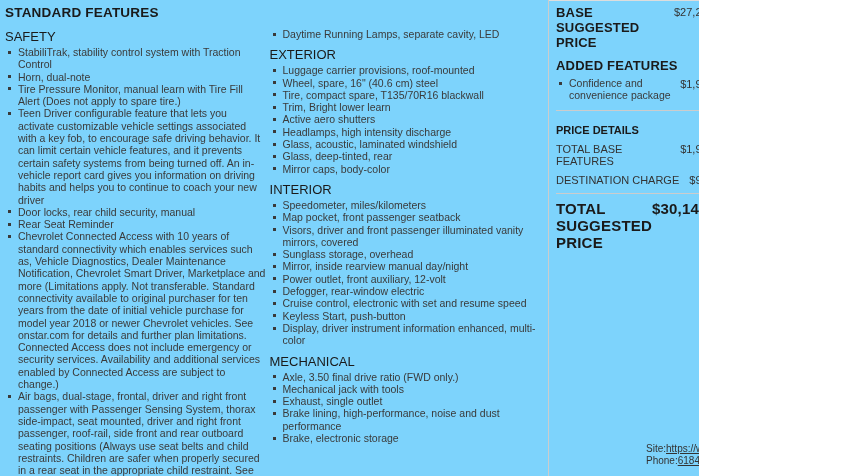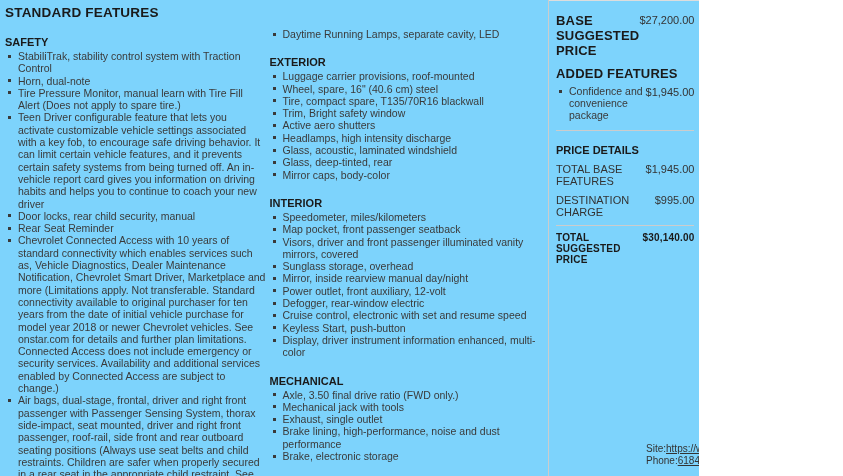--- a/index.html
+++ b/index.html
@@ -31,24 +31,24 @@
     padding: 5px 4px 0 0;
   }
   .page-title {
     font-size: 13.5px;
     font-weight: bold;
     color: #1a1a1a;
     letter-spacing: 0.2px;
     margin-bottom: 9px;
   }
   .section-heading {
-    font-size: 11px;
-    font-weight: bold;
-    color: #1a1a1a;
-    margin-top: 16px;
+    font-size: 13px;
+    font-weight: normal;
+    color: #1a1a1a;
+    margin-top: 7px;
     margin-bottom: 2px;
   }
   .section:first-child .section-heading { margin-top: 0; }
   .feature-list {
     list-style: none;
     font-size: 10.5px;
     line-height: 12.3px;
   }
   .feature-list li {
     position: relative;
@@ -68,21 +68,21 @@
   .pricing-panel {
     width: 294px;
     padding: 0 8px 0 7px;
     border-top: 1px solid #dddddd;
   }
   .price-row {
     display: flex;
     justify-content: space-between;
     align-items: flex-start;
   }
-  .base-row { padding-top: 12px; }
+  .base-row { padding-top: 4px; }
   .base-label, .added-heading {
     font-size: 13px;
     font-weight: bold;
     color: #1a1a1a;
     letter-spacing: 0.2px;
   }
   .price-value {
     font-size: 11px;
     color: #333333;
     padding-top: 1px;
@@ -116,21 +116,21 @@
   }
   .detail-row {
     font-size: 11px;
     color: #333333;
     margin-bottom: 7px;
   }
   .total-row {
     border-top: 1px solid #cccccc;
     margin-top: 2px;
     padding-top: 6px;
-    font-size: 10px;
+    font-size: 15px;
     font-weight: bold;
     color: #1a1a1a;
     letter-spacing: 0.2px;
   }
   
   .dealer-contact {
     position: absolute;
     left: 646px;
     top: 443px;
     font-size: 10px;
@@ -175,21 +175,21 @@
           <li>Daytime Running Lamps, separate cavity, LED</li>
         </ul>
       </div>
 
       <div class="section">
         <div class="section-heading">EXTERIOR</div>
         <ul class="feature-list">
           <li>Luggage carrier provisions, roof-mounted</li>
           <li>Wheel, spare, 16" (40.6 cm) steel</li>
           <li>Tire, compact spare, T135/70R16 blackwall</li>
-          <li>Trim, Bright safety window</li>
+          <li>Trim, Bright lower learn</li>
           <li>Active aero shutters</li>
           <li>Headlamps, high intensity discharge</li>
           <li>Glass, acoustic, laminated windshield</li>
           <li>Glass, deep-tinted, rear</li>
           <li>Mirror caps, body-color</li>
         </ul>
       </div>
 
       <div class="section">
         <div class="section-heading">INTERIOR</div>

